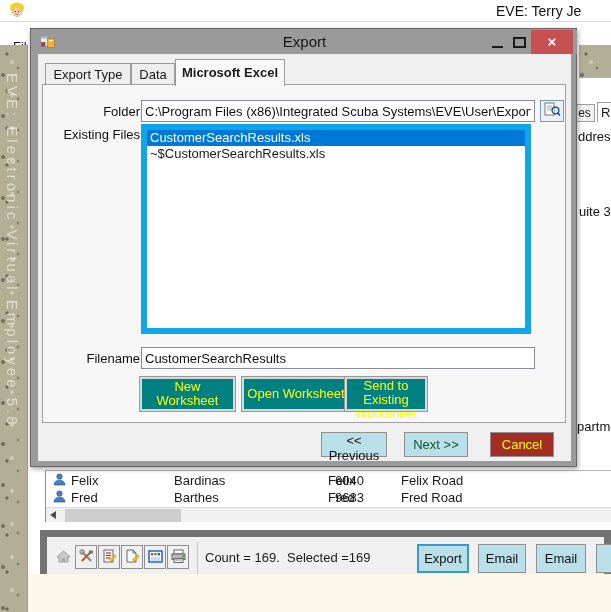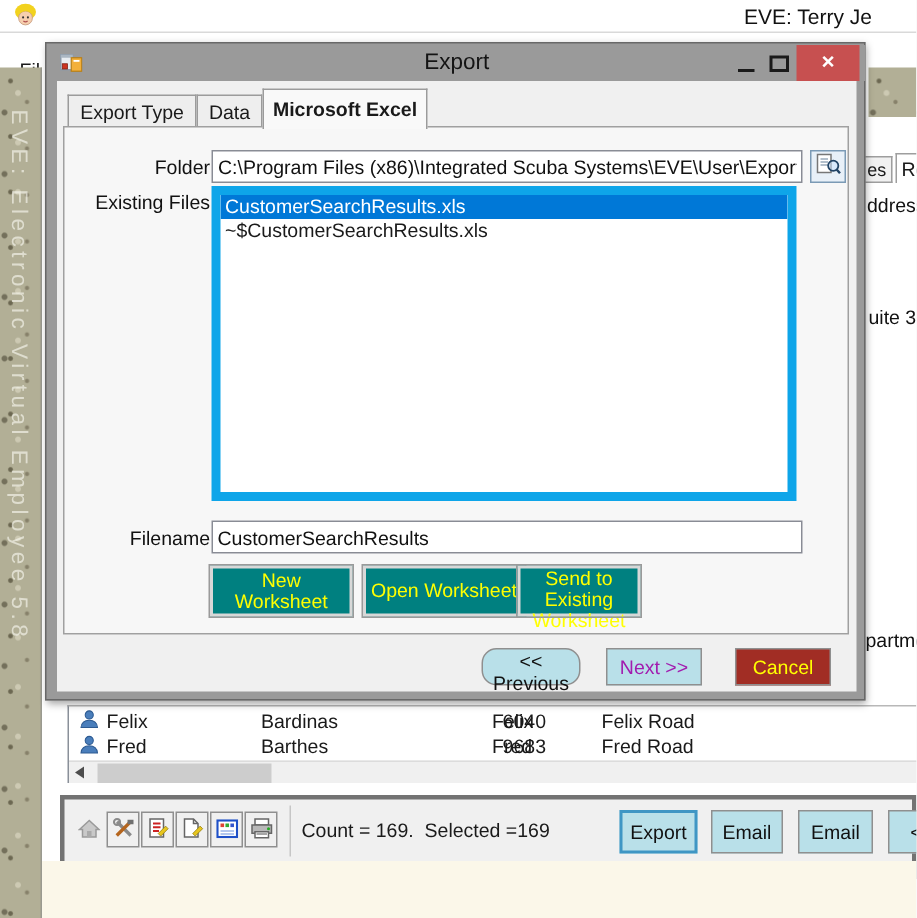--- a/index.html
+++ b/index.html
@@ -43,21 +43,21 @@
   .trow span { position:absolute; top:0; font-size:13px; white-space:nowrap; }
   .c-icon { position:absolute; left:7px; top:1px; }
   .c-first { left:25px; } .c-last { left:128px; }
   .c-num { left:228px; width:90px; text-align:right; }
   .c-alias { left:282px; } .c-street { left:355px; }
   .hscroll { position:absolute; left:0; top:36px; width:566px; height:15px; background:#f0f0f0; border-top:1px solid #dcdcdc; }
   .hs-arrow { position:absolute; left:4px; top:3px; width:0; height:0; border-top:4px solid transparent; border-bottom:4px solid transparent; border-right:6px solid #4d4d4d; }
   .hs-thumb { position:absolute; left:19px; top:1px; width:116px; height:13px; background:#cdcdcd; }
 
   
-  .status-panel { position:absolute; left:40px; top:530px; width:571px; height:56px; background:#f0f0f0; border:3px solid #737373; }
+  .status-panel { position:absolute; left:40px; top:530px; width:571px; height:56px; background:#f0f0f0; border:7px solid #737373; }
   .tool-box { position:absolute; top:8px; width:22px; height:24px; background:#f0f0f0; border:1px solid #8f8f8f; text-align:center; }
   .tool-box.flat { border-color:transparent; }
   .tool-box svg { margin-top:3px; }
   .tb0{left:5px;} .tb1{left:28px;} .tb2{left:51px;} .tb3{left:74px;} .tb4{left:97px;} .tb5{left:120px;}
   .status-divider { position:absolute; left:150px; top:4px; width:1px; height:34px; background:#c6c6c6; }
   .count-text { position:absolute; left:158px; top:13px; font-size:13px; white-space:pre; }
   .blue-btn { position:absolute; top:7px; height:29px; background:#b9e0e9; border:1px solid #8f8f8f; font-size:13px; text-align:center; color:#111; font-family:"Liberation Sans",sans-serif; }
   .btn-export { left:370px; width:52px; border:2px solid #3f96c4; }
   .btn-email { left:431px; width:48px; }
   .btn-open { left:489px; width:50px; }
@@ -88,22 +88,22 @@
   .in-folder { top:15px; } .in-filename { top:262px; }
   .btn-browse { position:absolute; left:497px; top:15px; width:24px; height:22px; background:#e8f0f8; border:1px solid #7b9ab5; padding:0; }
   .listbox { position:absolute; left:98px; top:39px; width:390px; height:210px; background:#fff; border:6px solid #0ea5e9; overflow:hidden; }
   .li { height:16px; line-height:16px; padding-left:3px; font-size:13px; white-space:nowrap; }
   .li.sel { background:#0078d7; color:#fff; }
 
   .teal-btn { position:absolute; top:292px; height:34px; background:#008080; border:2px solid #d8d8d8; outline:1px solid #9a9a9a; color:#ffff00; font-size:13px; line-height:14px; text-align:center; font-family:"Liberation Sans",sans-serif; padding:0 2px; }
   .tw1 { left:97px; width:95px; } .tw2 { left:199px; width:108px; } .tw3 { left:302px; width:82px; }
 
   .nav-btn { position:absolute; top:378px; height:25px; background:#b9e0e9; border:1px solid #8f8f8f; font-size:13px; text-align:center; font-family:"Liberation Sans",sans-serif; color:#111; }
-  .btn-prev { left:283px; width:66px;border-radius:10px; }
-  .btn-next { left:366px; width:64px; color:#a21caf; }
+  .btn-prev { left:283px; width:66px; }
+  .btn-next { left:366px; width:64px; color:#14532d; }
   .btn-cancel { left:452px; width:64px; background:#a12d24; color:#ffff00; }
 </style>
 </head>
 <body>
 
 <div id="root">
 
   <div class="titlebar">
     <span class="mascot">
       <svg width="18" height="18" viewBox="0 0 18 18">

